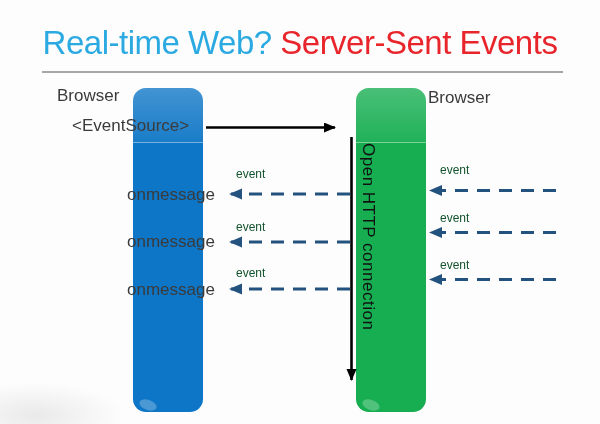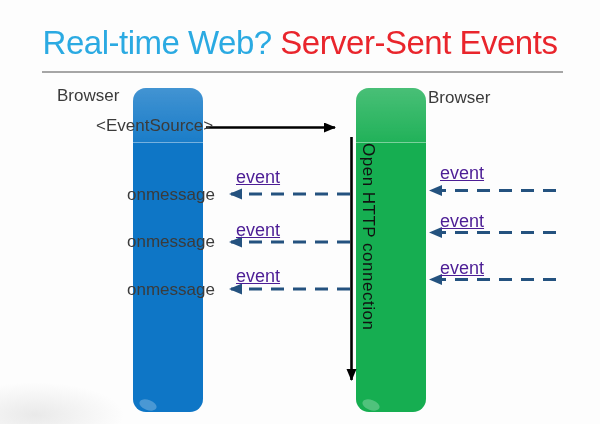--- a/index.html
+++ b/index.html
@@ -23,26 +23,26 @@
   }
   .bar::after{ 
     content:"";position:absolute;left:6px;bottom:2px;width:18px;height:10px;
     border-radius:50%;background:rgba(255,255,255,0.25);transform:rotate(20deg);
   }
   .bar-blue{left:133px;background:#0e76c6;}
   .bar-green{left:356px;background:#16ae51;}
   .lbl{position:absolute;color:#3b3b3b;font-size:17px;z-index:3;white-space:nowrap;}
   .lbl-browser{left:57px;top:86px;}
   .lbl-server{left:428px;top:88px;}
-  .lbl-es{left:96px;top:116px;}
+  .lbl-es{left:72px;top:116px;}
   .lbl-open-stream{left:204px;top:102px;}
   .lbl-onmsg1{left:127px;top:185px;}
   .lbl-onmsg2{left:127px;top:232px;}
   .lbl-onmsg3{left:127px;top:280px;}
-  .evt{position:absolute;color:#4c1d95;font-size:18px;z-index:3;text-decoration:underline;}
+  .evt{position:absolute;color:#14532d;font-size:12px;z-index:3;}
   .evt-l1{left:236px;top:167px;}
   .evt-l2{left:236px;top:220px;}
   .evt-l3{left:236px;top:266px;}
   .evt-r1{left:440px;top:163px;}
   .evt-r2{left:440px;top:211px;}
   .evt-r3{left:440px;top:258px;}
   .conn-label{
     position:absolute;left:358px;top:143px;z-index:3;color:#111;font-size:17px;
     writing-mode:vertical-rl;white-space:nowrap;letter-spacing:0.5px;
   }

